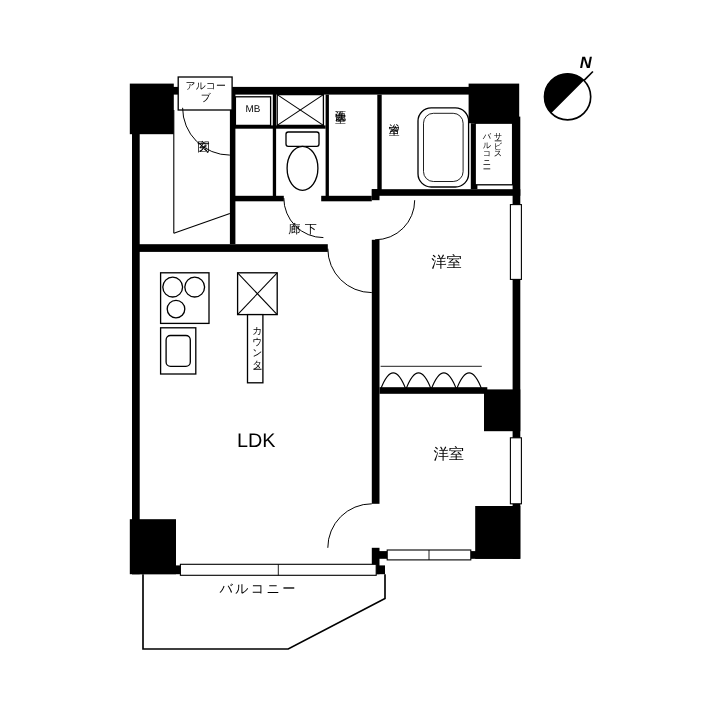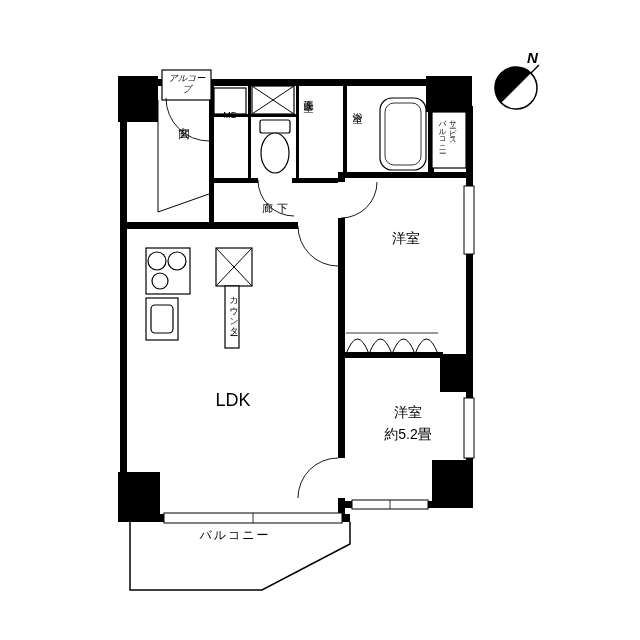--- a/index.html
+++ b/index.html
@@ -6,21 +6,21 @@
   .stage {
     position:relative; width:640px; height:640px; background:#ffffff;
     font-family:"Liberation Sans","DejaVu Sans",sans-serif; color:#000;
     overflow:hidden;
   }
   .stage svg { position:absolute; left:0; top:0; }
   .lbl { position:absolute; white-space:nowrap; }
   .v { writing-mode:vertical-rl; text-orientation:upright; }
   .c { text-align:center; }
   .pre { white-space:pre-line; }
-  .wrap { white-space:normal;font-style:italic; }
+  .wrap { white-space:normal; }
 </style>
 </head>
 <body>
 
 <div class="stage">
 
   <svg width="640" height="640" viewBox="0 0 640 640">
 
     <g fill="#000000" stroke="none">
       <rect x="118" y="76" width="40" height="46"></rect>
@@ -98,21 +98,21 @@
 
     <g>
       <circle cx="516" cy="88" r="21" fill="#ffffff" stroke="#000000" stroke-width="1.5"></circle>
       <path d="M 531 73 A 21 21 0 0 0 501 103 Z" fill="#000000"></path>
       <line x1="531" y1="73" x2="539" y2="65" stroke="#000000" stroke-width="1.5"></line>
     </g>
   </svg>
 
   <div class="lbl wrap c" style="left:165px;top:73px;width:44px;font-size:9px;line-height:1.25;">アルコーブ</div>
 
-  <div class="lbl c" style="left:214px;top:110px;width:32px;font-size:9px;">MB</div>
+  <div class="lbl c" style="left:214px;top:94px;width:32px;font-size:9px;">MB</div>
 
   <div class="lbl v" style="left:176px;top:118px;font-size:11px;letter-spacing:2px;">玄関</div>
 
   <div class="lbl v" style="left:301px;top:92px;font-size:10px;letter-spacing:1px;">洗面室</div>
 
   <div class="lbl v" style="left:350px;top:104px;font-size:10px;letter-spacing:1px;">浴室</div>
 
   <div class="lbl v pre" style="left:437px;top:115px;height:52px;font-size:7.5px;line-height:1.35;">サービス
 バルコニー</div>
 
@@ -123,20 +123,19 @@
   </div>
 
   <div class="lbl v" style="left:227px;top:290px;font-size:9px;">カウンター</div>
 
   <div class="lbl c" style="left:140px;top:386px;width:186px;font-size:18px;line-height:1.6;">
     <div>LDK</div>
   </div>
 
   <div class="lbl c" style="left:347px;top:402px;width:122px;font-size:14px;line-height:1.55;">
     <div>洋室</div>
-    <div>約5.2畳</div>
   </div>
 
   <div class="lbl c" style="left:185px;top:527px;width:100px;font-size:12px;letter-spacing:2px;">バルコニー</div>
 
   <div class="lbl" style="left:527px;top:49px;font-size:15px;font-style:italic;font-weight:bold;">N</div>
 
 </div>
 
 </body></html>

